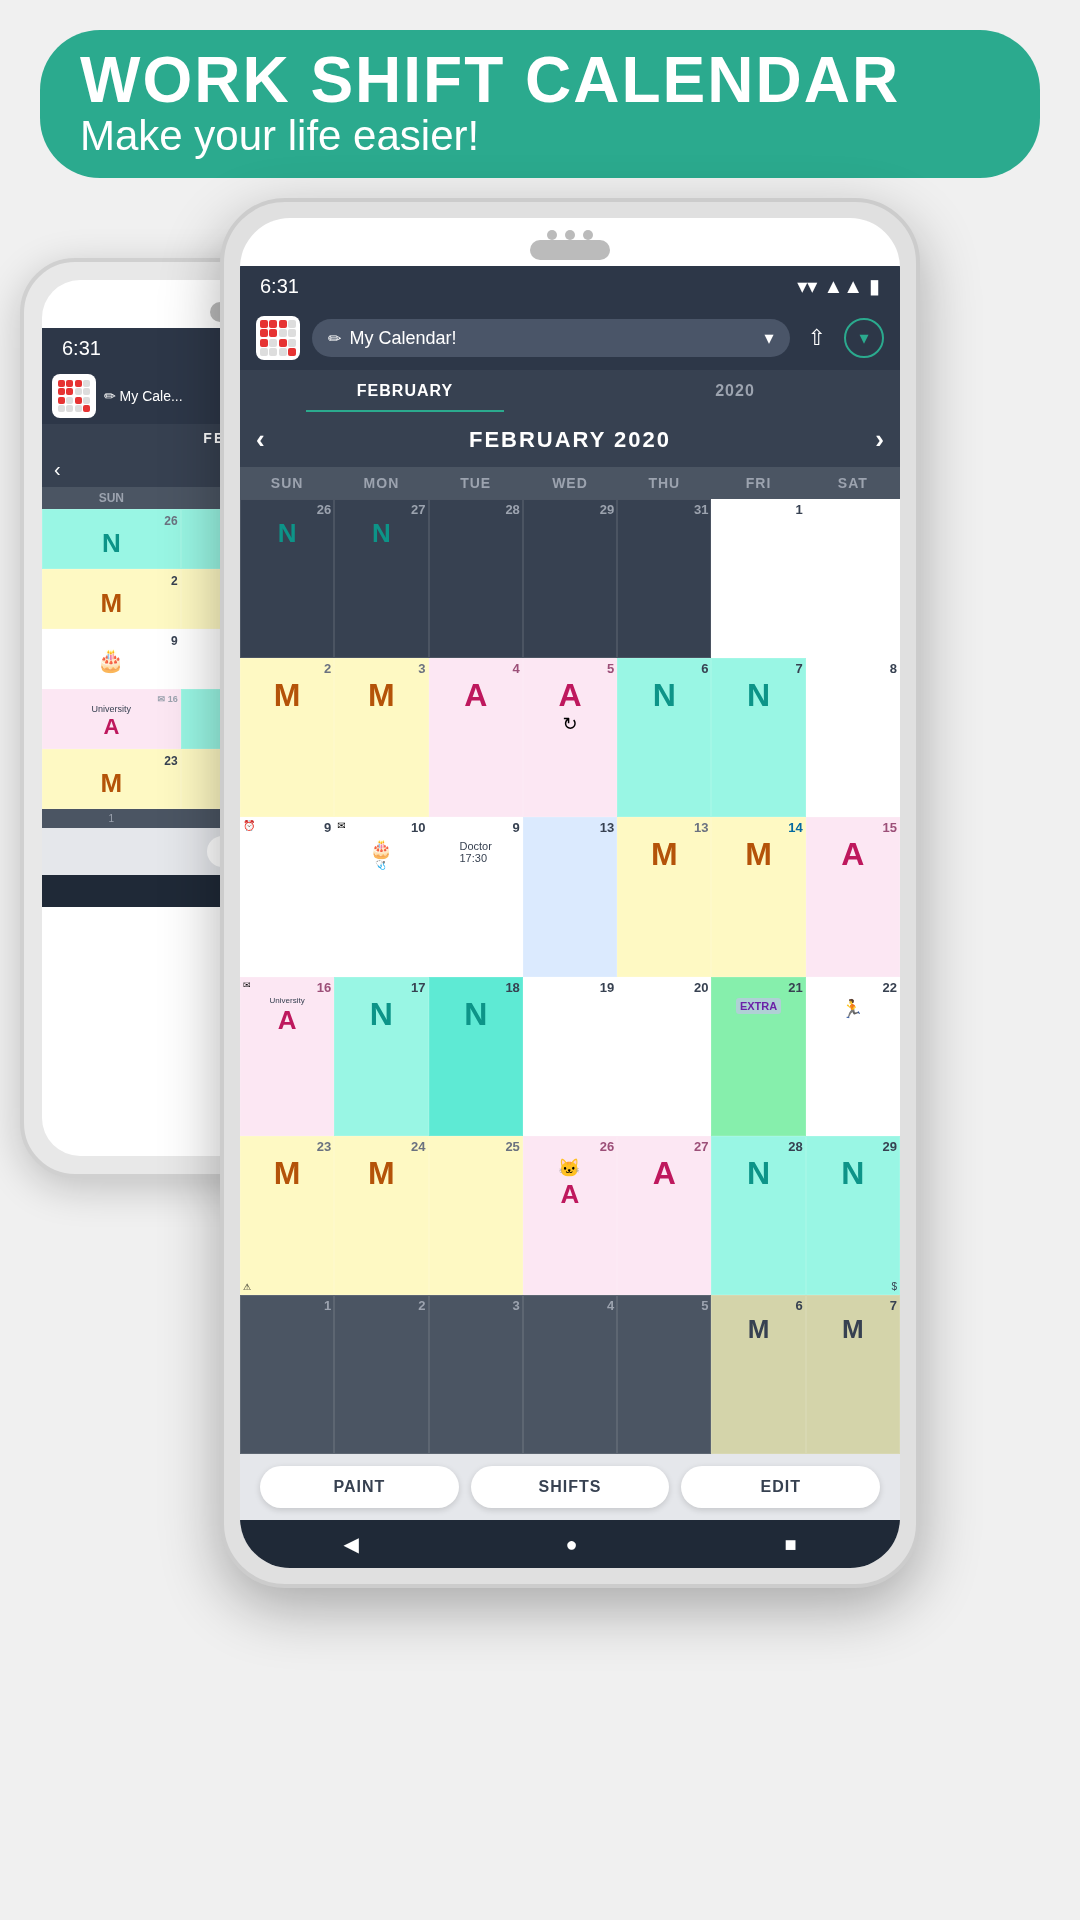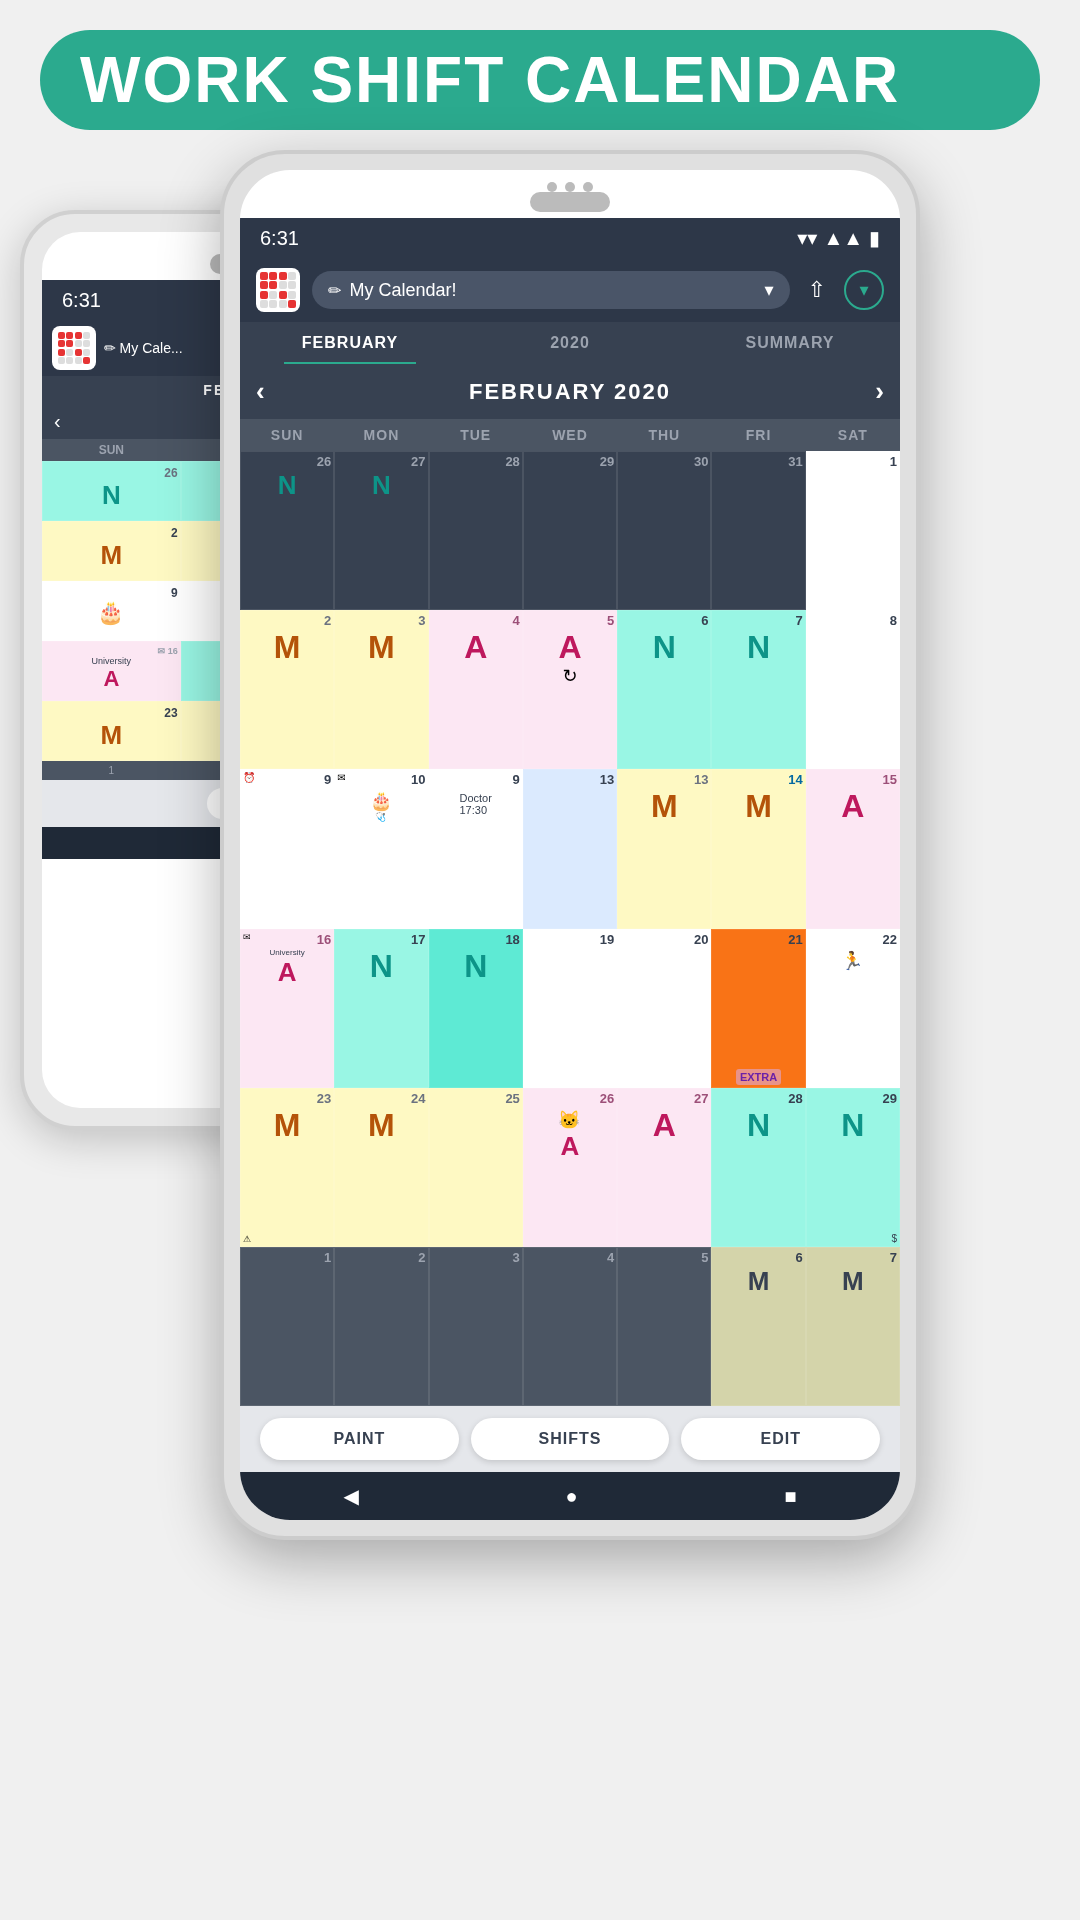--- a/index.html
+++ b/index.html
@@ -343,21 +343,21 @@
       font-size: 10px;
     }
 
     
     .bg-dark    { background: #374151; color: #6ee7b7; }
     .bg-white   { background: #ffffff; }
     .bg-yellow  { background: #fef9c3; }
     .bg-pink    { background: #fce7f3; }
     .bg-teal    { background: #99f6e4; }
     .bg-teal2   { background: #5eead4; }
-    .bg-purple  { background: #f97316; justify-content: space-between; }
+    .bg-purple  { background: #86efac; }
     .bg-blue    { background: #dbeafe; }
     .bg-olive   { background: #d4d4aa; }
     .bg-dark2   { background: #4b5563; }
 
     .text-teal   { color: #0d9488; }
     .text-yellow { color: #92400e; }
     .text-pink   { color: #be185d; }
     .text-gray   { color: #9ca3af; }
     .text-dark   { color: #374151; }
 
@@ -470,20 +470,21 @@
       justify-content: center;
       padding: 8px 0;
     }
   </style>
 </head>
 <body>
 
 <div class="header-banner">
   <div class="header-text-block">
     <span class="header-title">WORK SHIFT CALENDAR</span>
+    <span class="header-subtitle">Make your life easier!</span>
   </div>
 </div>
 
 <div class="phones-area">
 
   <div class="phone-back">
     <div class="phone-back-inner">
 
       <div class="phone-dots">
         <div class="phone-dot"></div>
@@ -669,21 +670,20 @@
           <span style="flex:1;">My Calendar!</span>
           <span>▾</span>
         </div>
         <span class="share-btn">⇧</span>
         <div class="download-btn">▾</div>
       </div>
 
       <div class="cal-tabs">
         <div class="cal-tab active">FEBRUARY</div>
         <div class="cal-tab">2020</div>
-        <div class="cal-tab">SUMMARY</div>
       </div>
 
       <div class="cal-month-header">
         <span class="nav-arrow">‹</span>
         <span class="month-title">FEBRUARY 2020</span>
         <span class="nav-arrow">›</span>
       </div>
 
       <div class="day-headers">
         <div class="day-header">SUN</div>
@@ -706,23 +706,20 @@
             <span class="cell-date text-gray">27</span>
             <span class="cell-shift text-teal" style="font-size:26px;">N</span>
           </div>
           <div class="cal-cell bg-dark">
             <span class="cell-date text-gray">28</span>
           </div>
           <div class="cal-cell bg-dark">
             <span class="cell-date text-gray">29</span>
           </div>
           <div class="cal-cell bg-dark">
-            <span class="cell-date text-gray">30</span>
-          </div>
-          <div class="cal-cell bg-dark">
             <span class="cell-date text-gray">31</span>
           </div>
           <div class="cal-cell bg-white">
             <span class="cell-date text-dark">1</span>
           </div>
         </div>
 
         <div class="cal-row">
           <div class="cal-cell bg-yellow">
             <span class="cell-date" style="color:#6b7280;">2</span>

